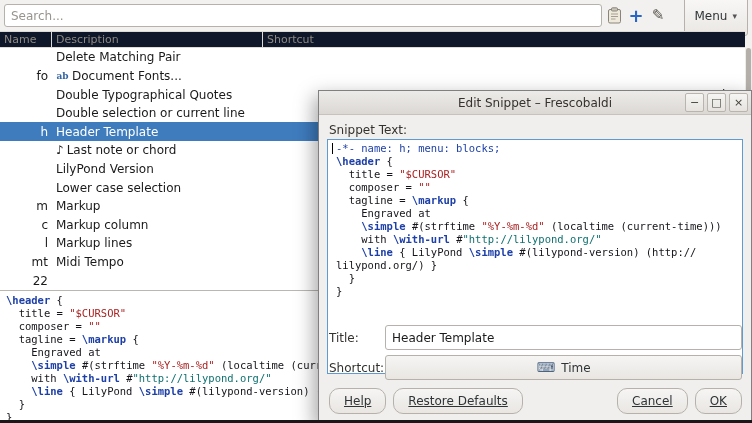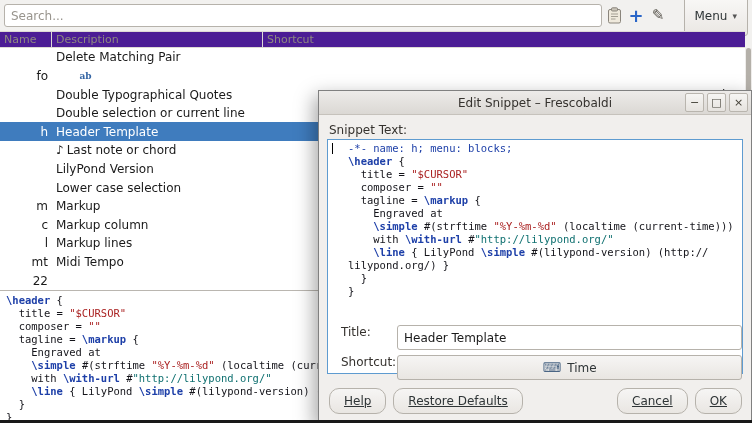--- a/index.html
+++ b/index.html
@@ -11,56 +11,56 @@
 .toolbar{position:absolute;left:0;top:0;width:100%;height:31px;display:flex;align-items:center;padding:0 4px;gap:2px;background:#f2f1ef;}
 .search{width:598px;height:23px;border:1px solid #b6b2ab;border-radius:3px;background:#fff;padding:0 6px;font:12px "DejaVu Sans",sans-serif;color:#333;outline:none;}
 .search::placeholder{color:#98948d;}
 .tool-icon{width:20px;height:20px;display:flex;align-items:center;justify-content:center;cursor:pointer;}
 .plus-icon{color:var(--accent-plus,#2a66c8);font-size:18px;font-weight:bold;line-height:1;}
 .edit-icon{color:#5c5850;font-size:15px;line-height:1;}
 .menu-btn{margin-left:auto;height:40px;min-width:64px;border:1px solid #b6b2ab;border-radius:3px;background:linear-gradient(#f9f8f7,#eae7e3);display:flex;align-items:center;justify-content:center;gap:5px;padding:0 10px;font:12px "DejaVu Sans",sans-serif;color:#2e3436;cursor:pointer;}
 .menu-arrow{font-size:9px;color:#555;}
 
 
-.thead{position:absolute;left:0;top:31px;width:745px;height:17px;background:#4c1d95;border-top:1px solid #dedad5;border-bottom:1px solid #dedad5;display:flex;font-size:11px;color:#8e8981;}
+.thead{position:absolute;left:0;top:31px;width:745px;height:17px;background:#0f172a;border-top:1px solid #dedad5;border-bottom:1px solid #dedad5;display:flex;font-size:11px;color:#8e8981;}
 .th{padding:1px 4px;border-right:1px solid #dedad5;}
 .th-name{width:52px;}
 .th-desc{width:211px;}
 .th-shortcut{flex:1;border-right:none;}
 .tbody{position:absolute;left:0;top:48px;width:745px;height:242px;background:#fff;overflow:hidden;}
 .row{display:flex;height:18.62px;align-items:center;cursor:default;text-align:right;}
 .row.selected{background:var(--selection-blue,#3f7cbe);color:#fff;}
 .cell{white-space:nowrap;overflow:hidden;}
 .cell-name{width:52px;padding:0 4px;}
 .cell-desc{width:211px;padding:0 4px;display:flex;align-items:center;gap:3px;overflow:visible;}
 .cell-shortcut{flex:1;padding:0 4px;}
-.fonts-icon{display:inline-flex;width:13px;height:13px;align-items:center;justify-content:center;font:bold 9px "DejaVu Serif",serif;color:#3465a4;flex:none;margin-left:23px;}
+.fonts-icon{display:inline-flex;width:13px;height:13px;align-items:center;justify-content:center;font:bold 9px "DejaVu Serif",serif;color:#3465a4;flex:none;}
 .note-ic{font-size:12px;flex:none;}
 .scrollbar{position:absolute;right:0;top:48px;width:7px;height:242px;background:#efedeb;}
 .scroll-thumb{position:absolute;left:1px;top:0;width:5px;height:74px;border-radius:3px;background:#b4b0a9;cursor:pointer;}
 
 
 .preview{position:absolute;left:0;top:290px;width:752px;height:131px;background:#fff;border-top:1px solid #bab6b0;padding:3px 0 0 6px;font:10.5px/13px "DejaVu Sans Mono","Liberation Mono",monospace;overflow:hidden;}
 .code-line{white-space:pre;}
 .tok-kw{color:var(--keyword,#1d3fa8);font-weight:bold;}
 .tok-str{color:var(--string,#aa2222);}
 .tok-url{color:var(--url,#0f7070);}
 .tok-mode{color:var(--mode-line,#1d3fa8);}
 .tok-plain{color:#14141a;}
 
 
 .dialog{position:absolute;left:318px;top:90px;width:434px;height:333px;background:#f1efed;border:1px solid #808080;box-shadow:-4px 6px 18px rgba(0,0,0,.35);z-index:20;}
 .dialog-titlebar{position:relative;height:24px;background:linear-gradient(#edebe9,#dbd8d4);border-bottom:1px solid #c6c2bc;display:flex;align-items:center;cursor:default;}
 .dialog-title{flex:1;text-align:center;font-weight:normal;font-size:12px;color:#35322e;}
 .win-btns{position:absolute;right:3px;top:2px;display:flex;gap:3px;}
 .win-btn{width:19px;height:19px;display:flex;align-items:center;justify-content:center;font-size:11px;color:#454239;border:1px solid #b9b5ae;border-radius:2px;background:linear-gradient(#f6f5f3,#e6e3df);cursor:pointer;}
 .snippet-label{position:absolute;left:10px;top:32px;font-size:12px;color:#35322e;}
-.code-editor{position:absolute;left:8px;top:48px;right:8px;height:235px;background:#fff;border:1px solid var(--focus-border,#5e9bd0);padding:2px 20px;font:10.5px/13px "DejaVu Sans Mono","Liberation Mono",monospace;overflow:hidden;}
+.code-editor{position:absolute;left:8px;top:48px;right:8px;height:235px;background:#fff;border:1px solid var(--focus-border,#5e9bd0);padding:2px 8px;font:10.5px/13px "DejaVu Sans Mono","Liberation Mono",monospace;overflow:hidden;}
 .caret{position:absolute;left:4px;top:3px;width:1px;height:11px;background:#000;}
-.field-row{position:absolute;left:22px;right:9px;height:25px;display:flex;align-items:flex-start;}
+.field-row{position:absolute;left:10px;right:9px;height:25px;display:flex;align-items:center;}
 .title-row{top:234px;}
 .shortcut-row{top:264px;}
 .field-row label{width:56px;font-size:12px;color:#35322e;flex:none;}
 .title-input{flex:1;height:25px;border:1px solid #b6b2ab;border-radius:3px;background:#fff;padding:0 6px;font:12px "DejaVu Sans",sans-serif;color:#1a1a1a;outline:none;}
 .shortcut-btn{flex:1;height:25px;border:1px solid #b6b2ab;border-radius:3px;background:linear-gradient(#f6f5f4,#e9e6e2);display:flex;align-items:center;justify-content:center;gap:6px;font:12px "DejaVu Sans",sans-serif;color:#2e3436;cursor:pointer;}
 .kbd-icon{font-size:13px;color:#4a6584;line-height:1;}
 .dlg-buttons{position:absolute;left:10px;right:9px;top:297px;display:flex;gap:7px;}
 .btn{height:26px;padding:0 14px;border:1px solid #b6b2ab;border-radius:10px;background:linear-gradient(#f6f5f4,#e9e6e2);font:12px "DejaVu Sans",sans-serif;color:#2e3436;cursor:pointer;white-space:nowrap;text-decoration:underline;}
 .btn-spacer{flex:1;}
 .window-edge{position:absolute;left:0;bottom:0;width:100%;height:3px;background:#181818;z-index:40;}
@@ -100,20 +100,21 @@
         <div class="cell cell-name"></div>
         <div class="cell cell-desc">
           <span>Delete Matching Pair</span>
         </div>
         <div class="cell cell-shortcut"></div>
       </div>
       <div class="row">
         <div class="cell cell-name">fo</div>
         <div class="cell cell-desc">
           <span class="fonts-icon">ab</span>
+          <span>Document Fonts...</span>
         </div>
         <div class="cell cell-shortcut"></div>
       </div>
       <div class="row">
         <div class="cell cell-name"></div>
         <div class="cell cell-desc">
           <span>Double Typographical Quotes</span>
         </div>
         <div class="cell cell-shortcut">Ctrl+"</div>
       </div>

